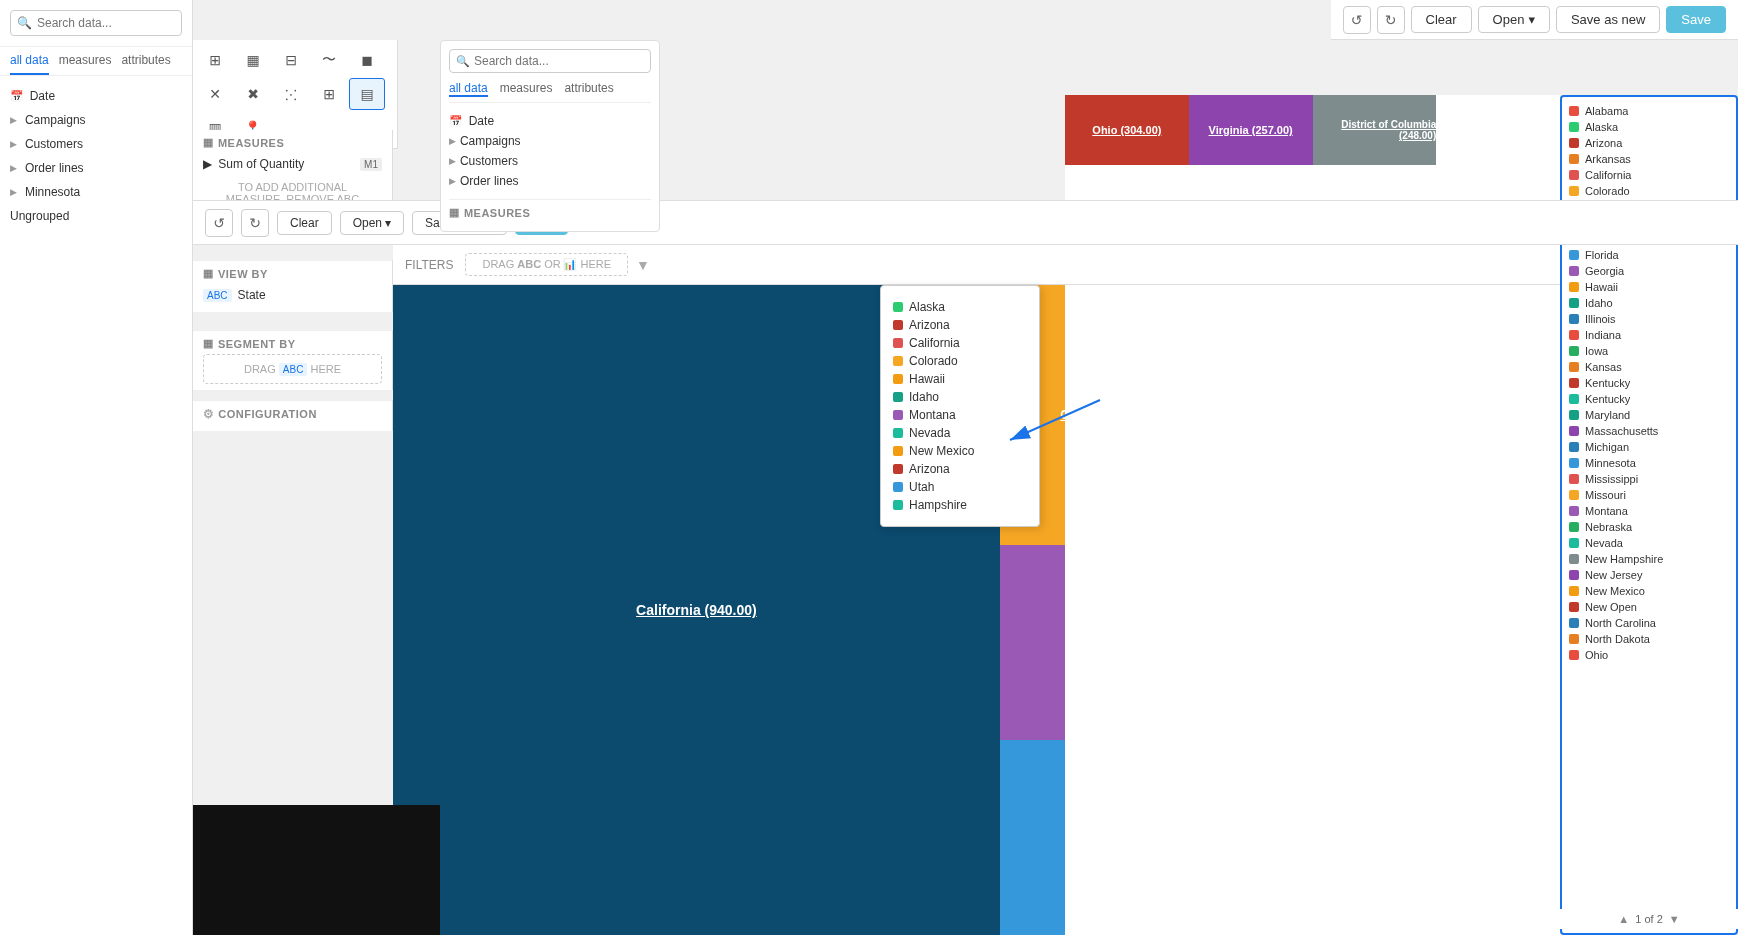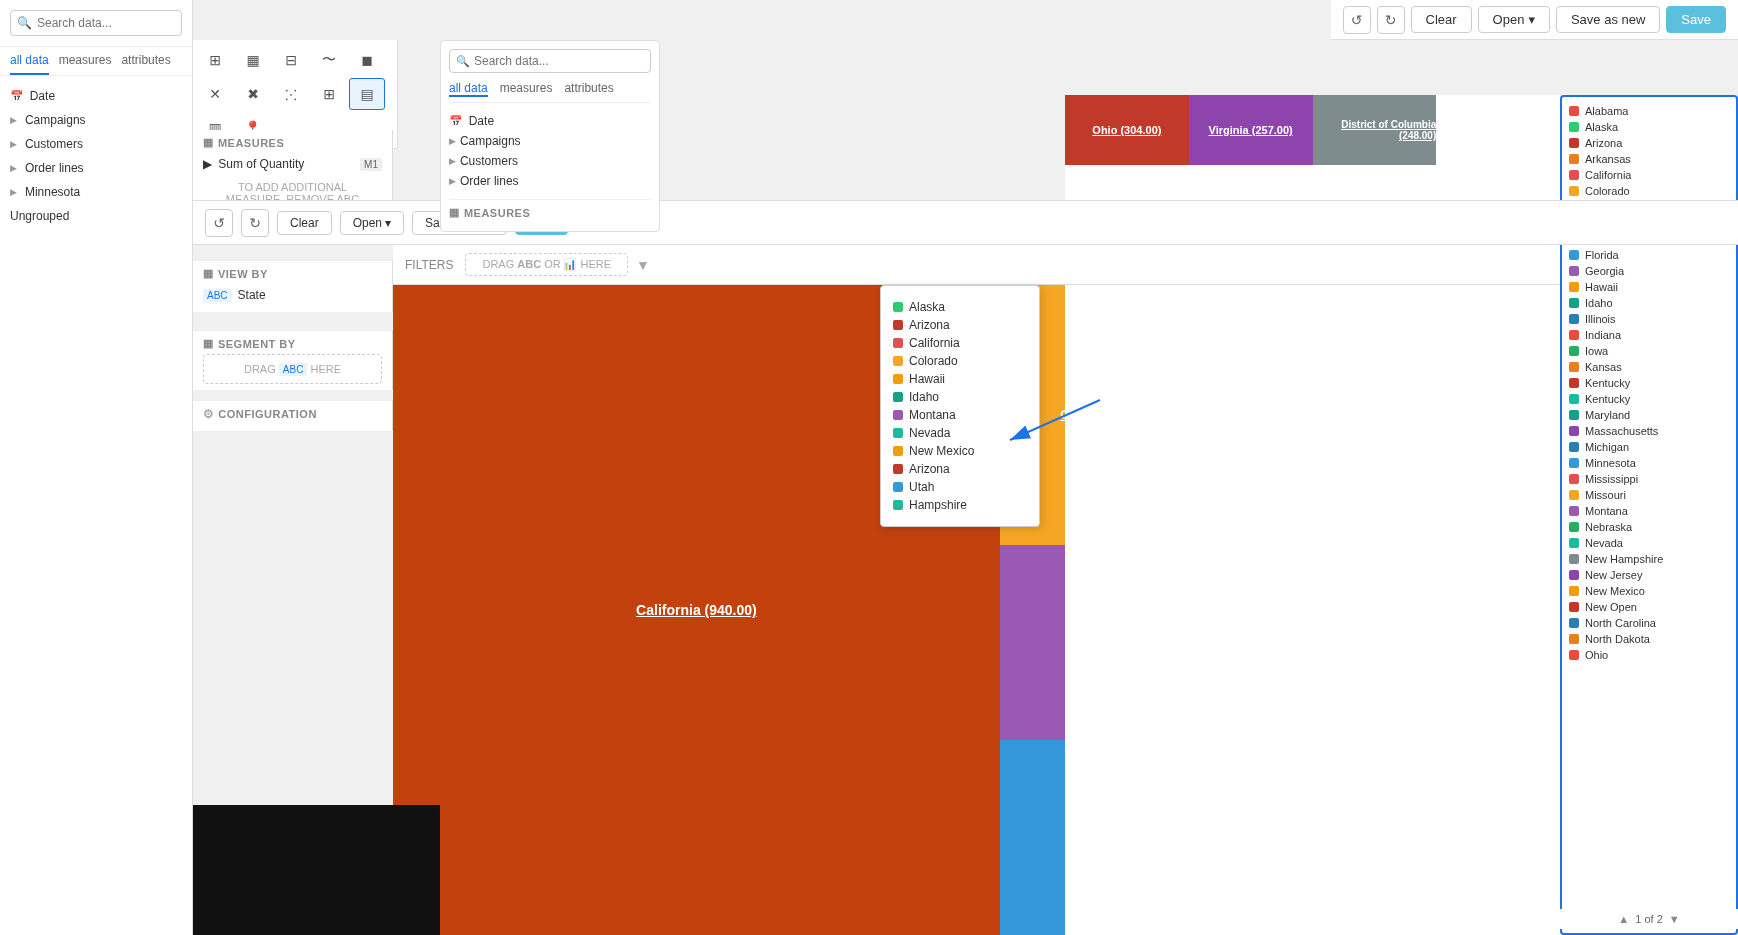--- a/index.html
+++ b/index.html
@@ -478,21 +478,21 @@
 <div style="position:absolute;top:245px;left:393px;right:178px;height:40px;background:#fff;border-bottom:1px solid #ddd;display:flex;align-items:center;padding:0 12px;gap:8px;z-index:8;">
   <span class="filters-label">FILTERS</span>
   <div class="drag-filters-box">
     <span>DRAG <strong>ABC</strong> OR 📊 HERE</span>
   </div>
   <span class="filter-icon">▼</span>
 </div>
 
 <div style="position:absolute;top:285px;left:393px;right:178px;bottom:0;background:#fff;overflow:hidden;">
 
-  <div class="treemap-cell" style="left:0;top:0;width:52%;height:100%;background:#c2410c;font-size:14px;">
+  <div class="treemap-cell" style="left:0;top:0;width:52%;height:100%;background:#0c4a6e;font-size:14px;">
     <span>California (940.00)</span>
   </div>
 
   <div class="treemap-cell" style="left:52%;top:0;width:19%;height:40%;background:#f5a623;">
     <span>Colorado (123.00)</span>
   </div>
 
   <div class="treemap-cell" style="left:52%;top:40%;width:19%;height:30%;background:#9b59b6;">
     <span>Oregon (102.00)</span>
   </div>

